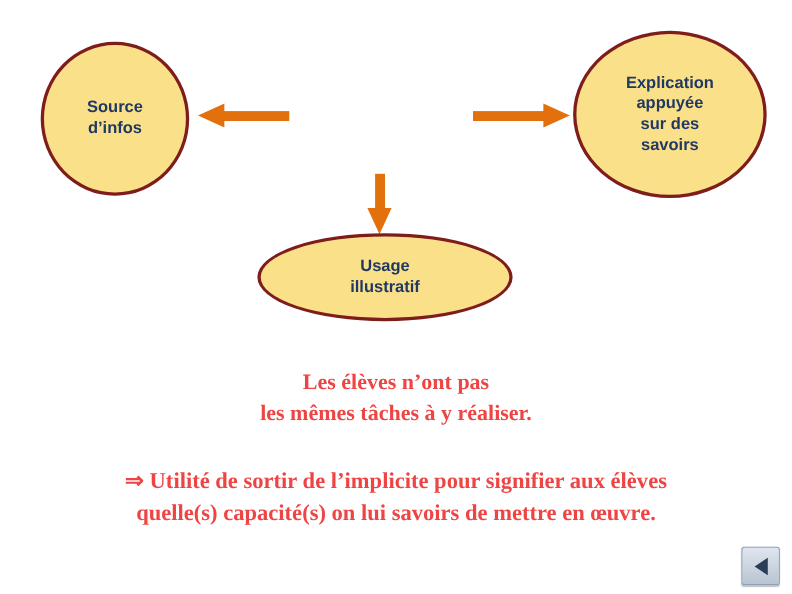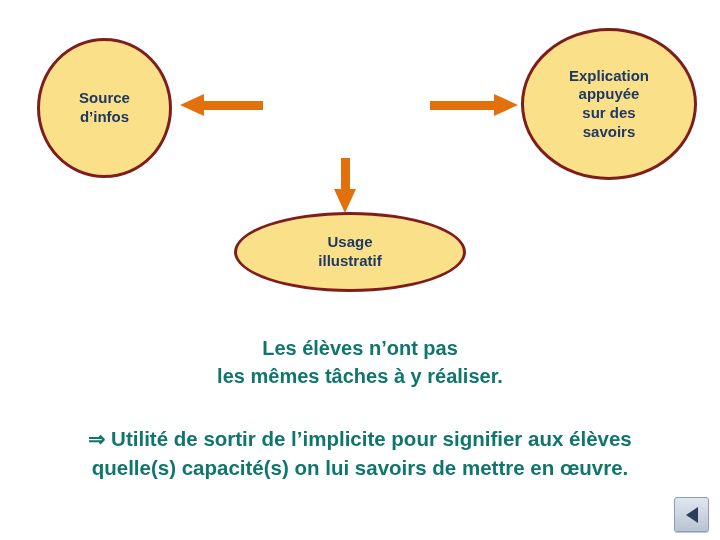--- a/index.html
+++ b/index.html
@@ -121,25 +121,26 @@
     left: 334px;
     top: 189px;
     border-left: 11px solid transparent;
     border-right: 11px solid transparent;
     border-top: 24px solid #e2700c;
   }
 
   
   .body-text {
     position: absolute;
-    color: #0f766e;
+    color: #ef4444;
     text-align: center;
     font-weight: bold;
     line-height: 1.42;
     white-space: pre-line;
+    font-family: Liberation Serif, serif;
   }
   #text-eleves {
     left: 60px;
     top: 334px;
     width: 600px;
     font-size: 20px;
   }
   #text-utilite {
     left: 18px;
     top: 424px;

